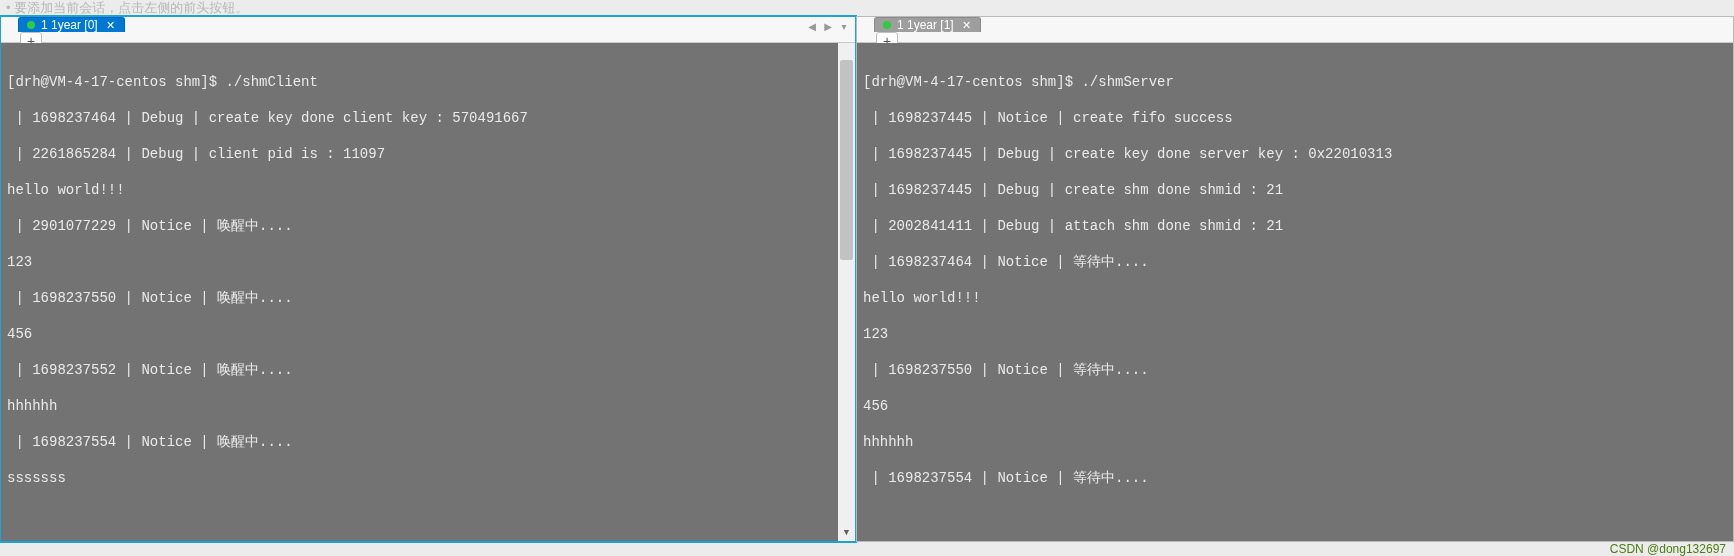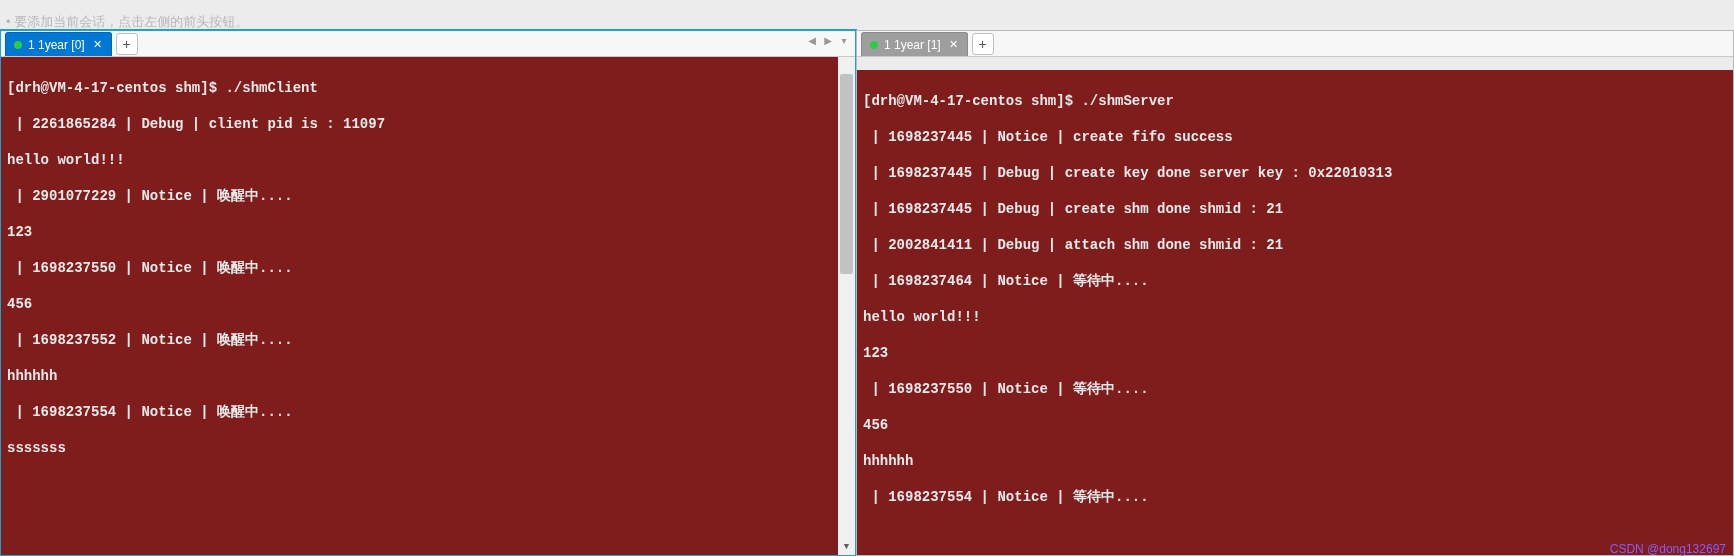--- a/index.html
+++ b/index.html
@@ -12,45 +12,45 @@
   overflow: hidden;
   position: relative;
 }
 .hint-text {
   color: #b8b8b8;
   font-family: "Microsoft YaHei", sans-serif;
   font-size: 13px;
   padding: 0 6px;
   height: 16px;
   line-height: 16px;
-  margin-top: 14px;
 }
 .panes {
   display: flex;
   flex-direction: row;
   width: 100%;
   height: calc(100% - 16px - 14px);
 }
 .pane {
   display: flex;
   flex-direction: column;
   border: 1px solid #b9b9b9;
   position: relative;
 }
 .pane.left { width: 856px; }
-.pane.right { width: 878px; gap: 13px; }
+.pane.right { width: 878px; }
 .pane.active { border: 1px solid #1aa3d9; outline: 1px solid #1aa3d9; }
 .tabbar {
   height: 26px;
   background: #f7f7f7;
   border-bottom: 1px solid #c9c9c9;
   display: flex;
-  align-items: flex-end;
-  padding-left: 4px;
-  position: relative;
+  align-items: flex-start;
+  padding-left: 17px;
+  position: relative;
+  flex-direction: column;
 }
 .tab {
   height: 24px;
   display: flex;
   align-items: center;
   gap: 6px;
   padding: 0 6px 0 8px;
   border: 1px solid #c0c0c0;
   border-bottom: none;
   font-family: "Segoe UI", sans-serif;
@@ -100,28 +100,27 @@
   gap: 2px;
   color: #999;
   font-size: 10px;
   font-family: sans-serif;
 }
 .tabbar .nav-arrows span {
   width: 14px; text-align: center;
 }
 .terminal {
   flex: 1;
-  background: #7f1d1d;
+  background: #737373;
   color: #eaeaea;
-  padding: 4px 6px;
+  padding: 12px 6px;
   line-height: 18px;
   white-space: pre;
   overflow: hidden;
   position: relative;
-  font-weight: bold;
 }
 .terminal .line { display: block; }
 .scrollbar {
   position: absolute;
   right: 0; top: 0; bottom: 0;
   width: 17px;
   background: #f0f0f0;
 }
 .scrollbar .sbtn {
   height: 17px;
@@ -134,21 +133,21 @@
   left: 2px; right: 2px;
   top: 17px;
   height: 200px;
   background: #c2c2c2;
   border-radius: 2px;
 }
 .watermark {
   position: absolute;
   right: 8px;
   bottom: 0;
-  color: #8b5cf6;
+  color: #4d7c0f;
   font-family: "Segoe UI", sans-serif;
   font-size: 12px;
 }
 </style>
 </head>
 <body>
 
 <div class="hint-text">• 要添加当前会话，点击左侧的前头按钮。</div>
 
 <div class="panes">
@@ -162,20 +161,21 @@
       </div>
       <div class="addtab">+</div>
       <div class="nav-arrows">
         <span>◀</span>
         <span>▶</span>
         <span>▾</span>
       </div>
     </div>
     <div class="terminal">
 <span class="line">[drh@VM-4-17-centos shm]$ ./shmClient</span>
+<span class="line"> | 1698237464 | Debug | create key done client key : 570491667</span>
 <span class="line"> | 2261865284 | Debug | client pid is : 11097</span>
 <span class="line">hello world!!!</span>
 <span class="line"> | 2901077229 | Notice | 唤醒中....</span>
 <span class="line">123</span>
 <span class="line"> | 1698237550 | Notice | 唤醒中....</span>
 <span class="line">456</span>
 <span class="line"> | 1698237552 | Notice | 唤醒中....</span>
 <span class="line">hhhhhh</span>
 <span class="line"> | 1698237554 | Notice | 唤醒中....</span>
 <span class="line">sssssss</span>

